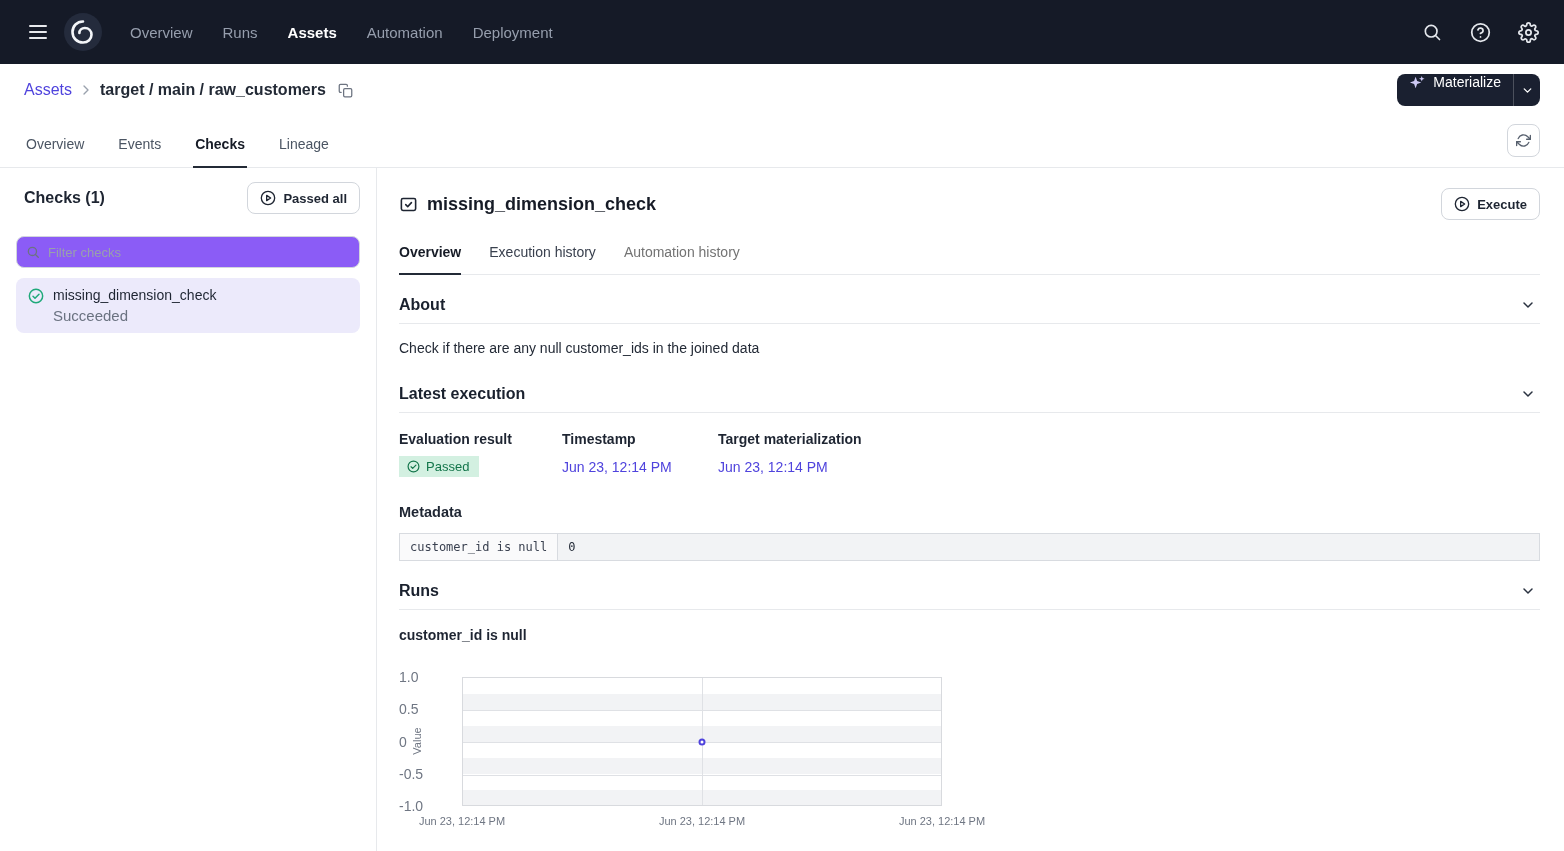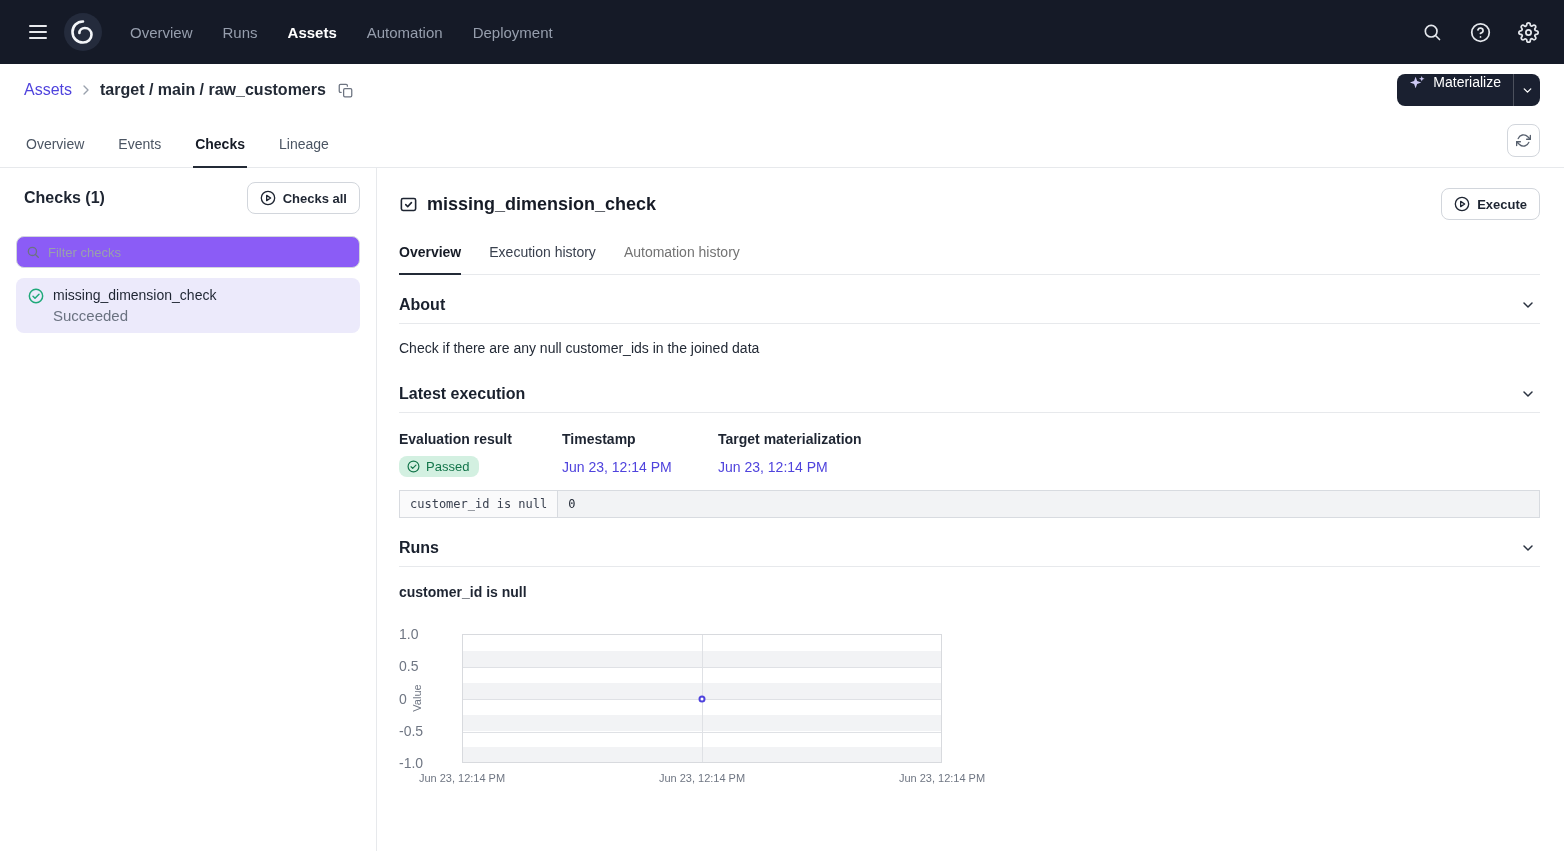--- a/index.html
+++ b/index.html
@@ -77,21 +77,21 @@
   .chev-btn { width: 24px; height: 24px; display: flex; align-items: center; justify-content: center; }
   .about-text { padding: 16px 0 8px; font-size: 14px; color: #232A36; }
 
   .exec-grid { display: flex; margin-top: 18px; }
   .exec-col { display: flex; flex-direction: column; }
   .exec-col.c1 { width: 163px; }
   .exec-col.c2 { width: 156px; }
   .exec-h { font-size: 14px; font-weight: 700; color: #1E2532; }
   .exec-val { margin-top: 12px; font-size: 14px; }
   .exec-link { color: var(--accent, #4F43DD); }
-  .badge { display: inline-flex; align-items: center; gap: 6px; align-self: flex-start; background: var(--successBg, #D3F0E1); color: var(--successText, #13754A); border-radius: 8px; padding: 3px 10px 3px 8px; font-size: 13px; margin-top: 9px; }
+  .badge { display: inline-flex; align-items: center; gap: 6px; align-self: flex-start; background: var(--successBg, #D3F0E1); color: var(--successText, #13754A); border-radius: 0; padding: 3px 10px 3px 8px; font-size: 13px; margin-top: 9px; }
 
   .metadata-h { margin-top: 27px; font-size: 14.5px; font-weight: 700; color: #1E2532; }
   .meta-table { margin-top: 13px; width: 100%; border-collapse: collapse; border: 1px solid #D8DBE0; }
   .meta-table td { font-family: "DejaVu Sans Mono", monospace; font-size: 12px; padding: 6px 10px; }
   .meta-key { width: 155px; border-right: 1px solid #D8DBE0; color: #3A4150; background: #FAFAFB; white-space: nowrap; }
   .meta-val { background: #F2F3F5; color: #1E2532; }
 
   .plot-title { margin-top: 17px; font-size: 14px; font-weight: 700; color: #1E2532; }
 
   
@@ -200,21 +200,21 @@
 <div class="content">
 
   <aside class="sidebar">
     <div class="sidebar-head">
       <h2>Checks (1)</h2>
       <button class="btn">
         <svg width="16" height="16" viewBox="0 0 24 24" fill="none" stroke="#1E2532" stroke-width="2" stroke-linecap="round" stroke-linejoin="round">
             <circle cx="12" cy="12" r="10"></circle>
             <polygon points="10 8 16 12 10 16 10 8"></polygon>
           </svg>
-        <span>Checks all</span>
+        <span>Passed all</span>
       </button>
     </div>
     <div class="search-wrap">
       <span class="search-ic">
         <svg width="14" height="14" viewBox="0 0 24 24" fill="none" stroke="#6C7380" stroke-width="2.2" stroke-linecap="round" stroke-linejoin="round">
             <circle cx="11" cy="11" r="7"></circle>
             <line x1="21" y1="21" x2="16.2" y2="16.2"></line>
           </svg>
       </span>
       <input placeholder="Filter checks" style="">
@@ -294,20 +294,21 @@
         <div class="exec-col c2">
           <div class="exec-h">Timestamp</div>
           <a class="exec-val exec-link">Jun 23, 12:14 PM</a>
         </div>
         <div class="exec-col">
           <div class="exec-h">Target materialization</div>
           <a class="exec-val exec-link">Jun 23, 12:14 PM</a>
         </div>
       </div>
 
+      <h4 class="metadata-h">Metadata</h4>
       <table class="meta-table">
         <tbody>
             <tr>
           <td class="meta-key">customer_id is null</td>
           <td class="meta-val">0</td>
         </tr>
       </tbody>
         </table>
     </section>
 

